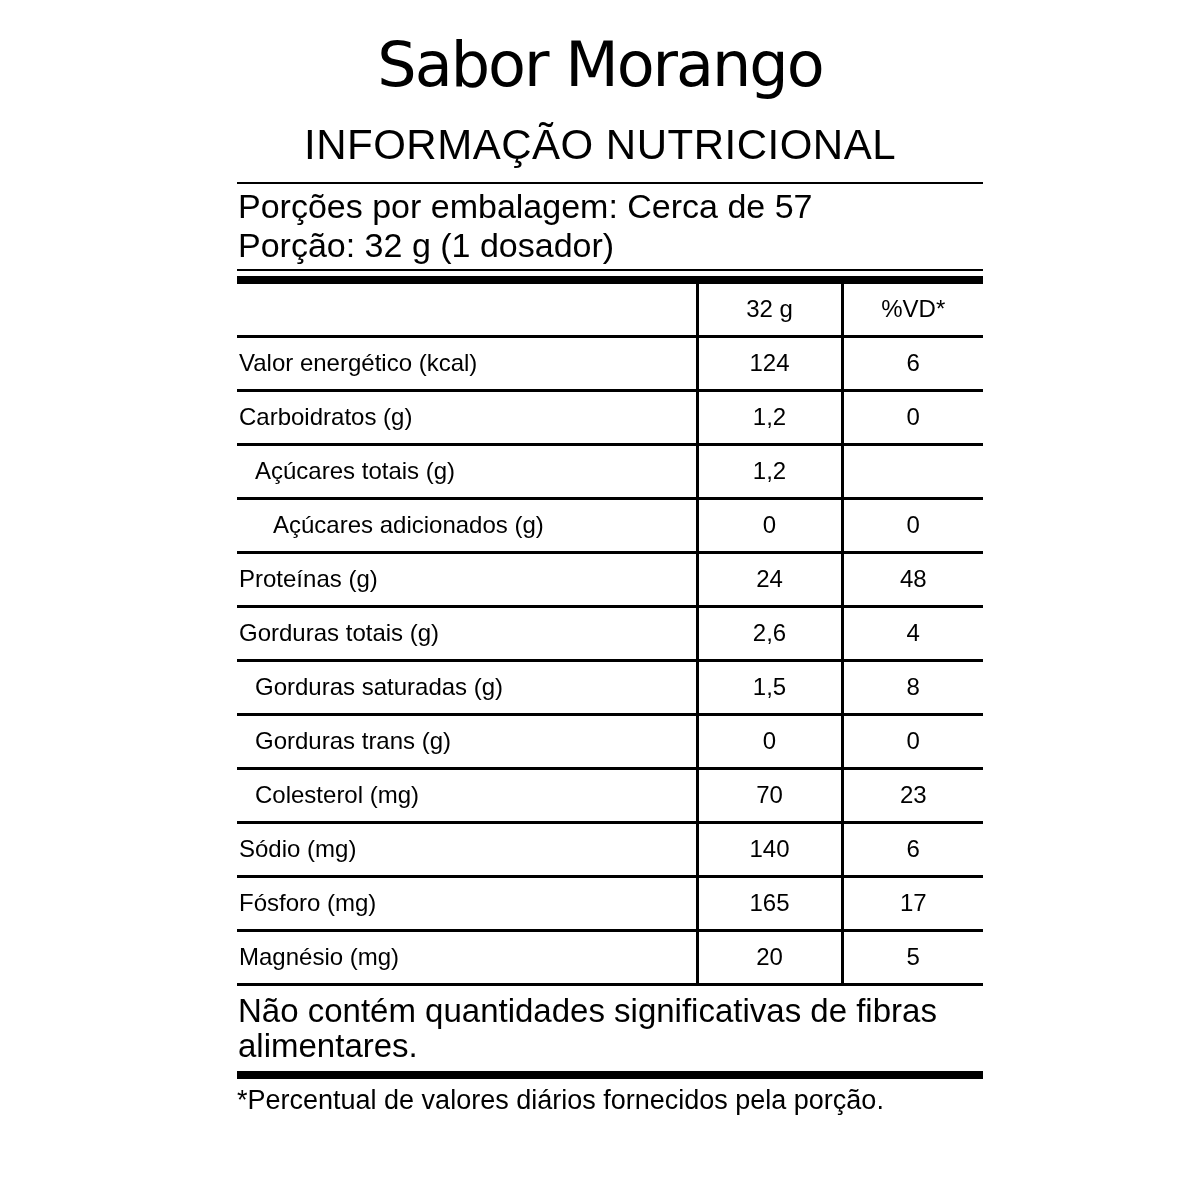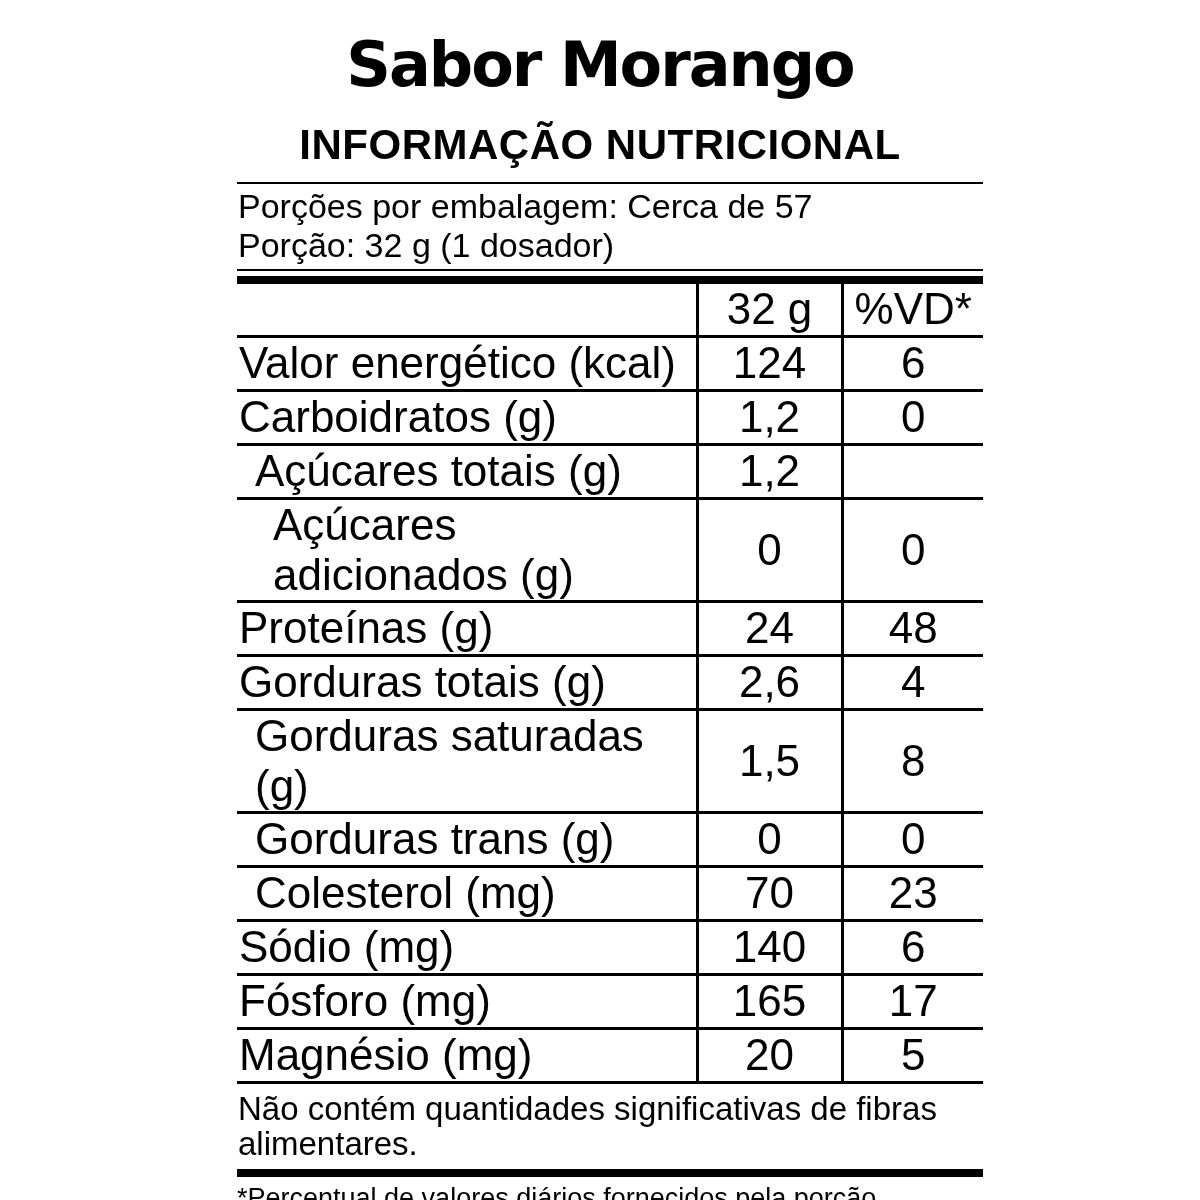--- a/index.html
+++ b/index.html
@@ -9,29 +9,29 @@
     height: 1200px;
     font-family: "Liberation Sans", sans-serif;
     color: #000000;
     overflow: hidden;
   }
   .page { width: 1200px; height: 1200px; background: #ffffff; }
 
   .flavor-title {
     text-align: center;
     font-family: "DejaVu Sans", "Liberation Sans", sans-serif;
-    font-weight: bold;
+    font-weight: normal;
     font-size: 62px;
     letter-spacing: -2px;
     padding-top: 32px;
     line-height: 1.05;
   }
   .facts-title {
     text-align: center;
-    font-weight: bold;
+    font-weight: normal;
     font-size: 42px;
     letter-spacing: 0.5px;
     margin-top: 24px;
   }
 
   .content {
     width: 746px;
     margin-left: 237px;
     margin-top: 13px;
   }
@@ -42,21 +42,21 @@
   .serving-info {
     font-size: 34px;
     line-height: 39px;
     padding: 3px 0 4px 1px;
   }
 
   table.nutrition {
     border-collapse: collapse;
     width: 746px;
     table-layout: fixed;
-    font-size: 44px;
+    font-size: 24px;
   }
   col.c1 { width: 460px; }
   col.c2 { width: 145px; }
   col.c3 { width: 141px; }
   table.nutrition th,
   table.nutrition td {
     border-bottom: 3px solid #000;
     height: 54px;
     vertical-align: middle;
     font-weight: normal;

